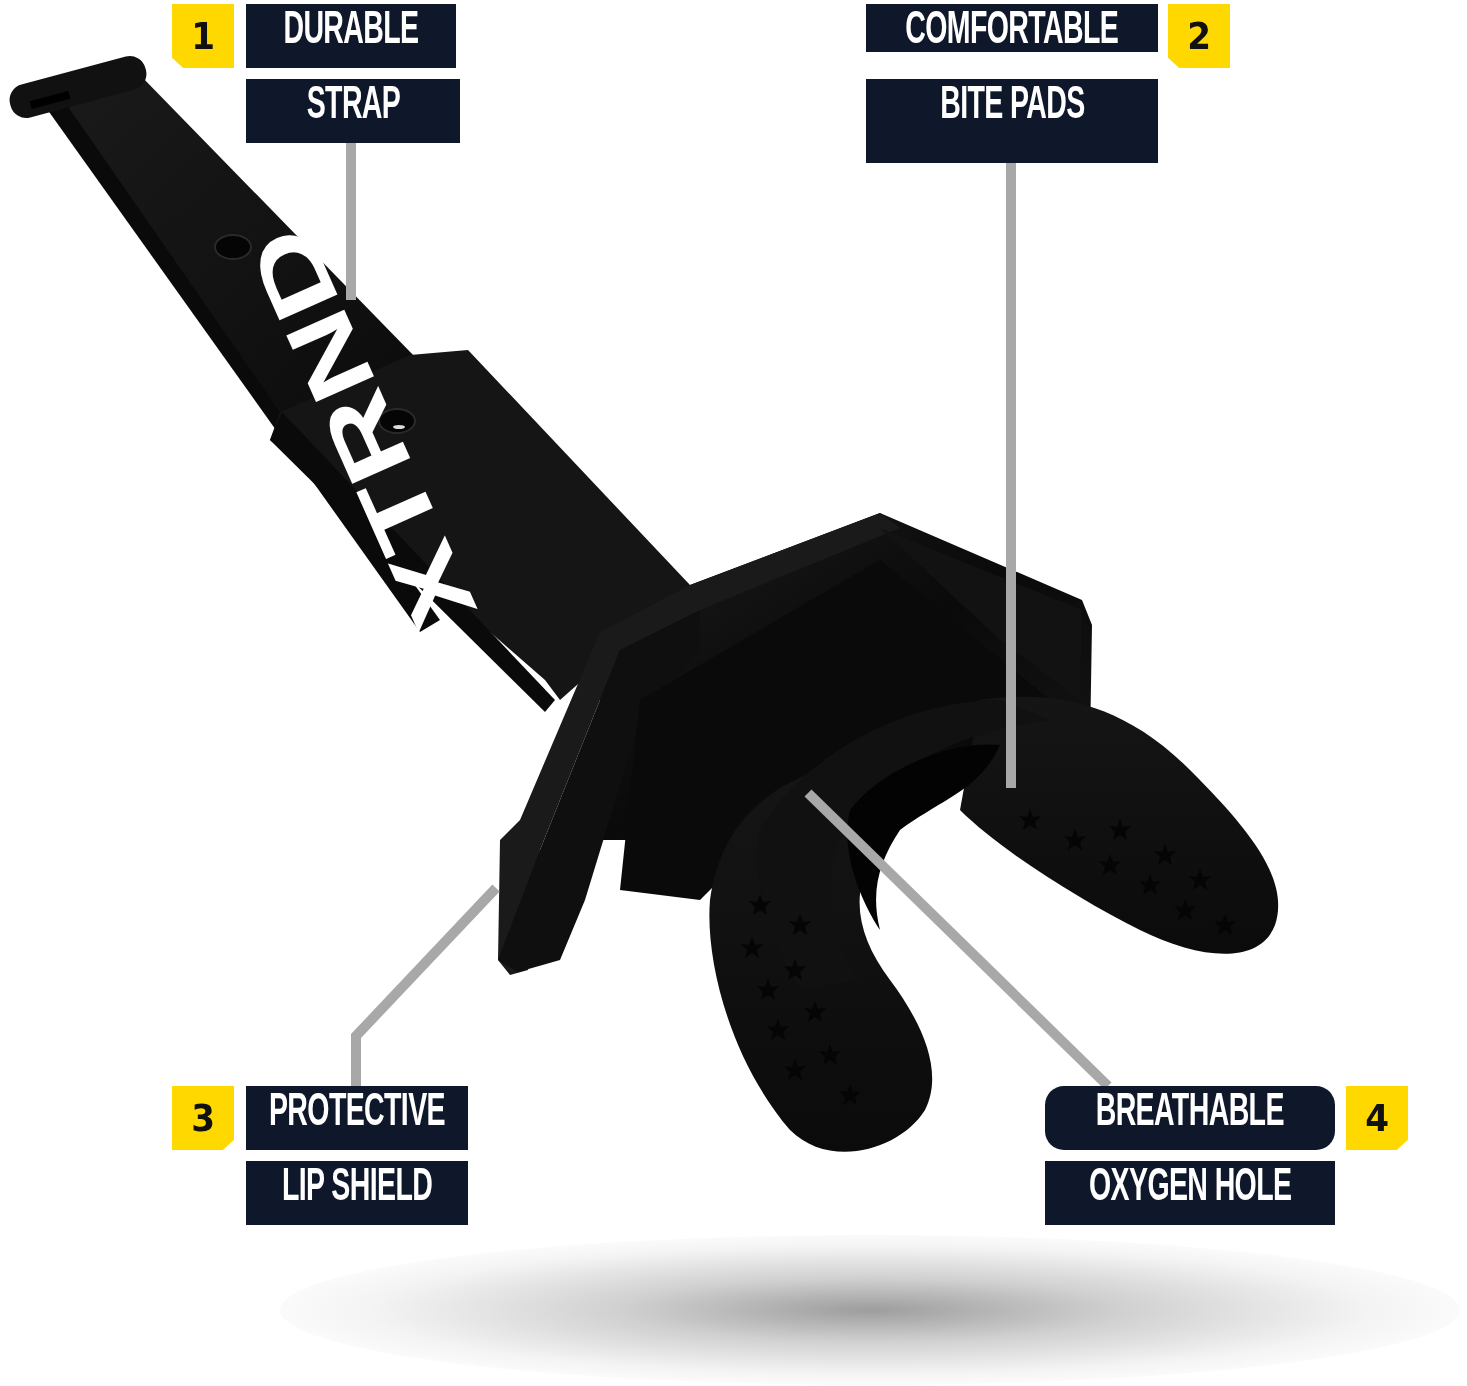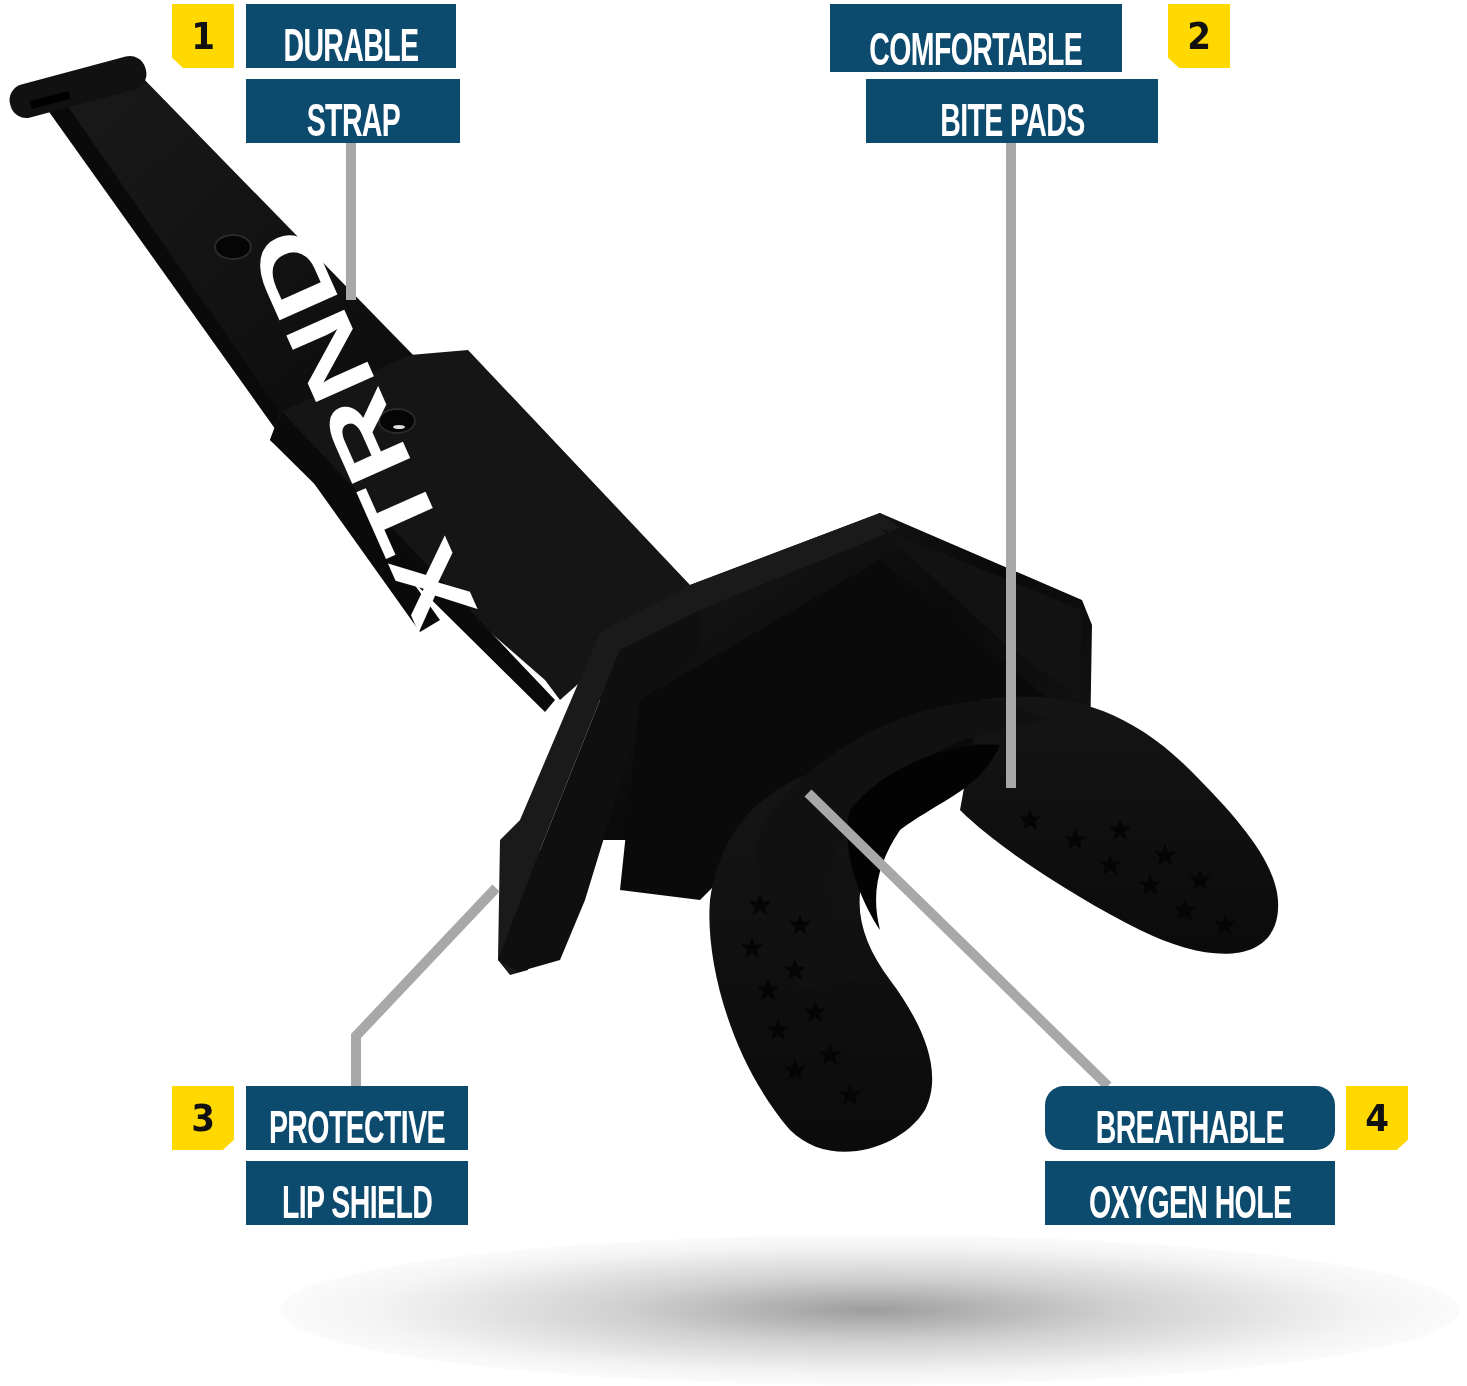--- a/index.html
+++ b/index.html
@@ -30,24 +30,24 @@
       width: 1180px; height: 150px;
       border-radius: 50%;
       background: radial-gradient(ellipse at center,
         rgba(140,140,140,0.85) 0%,
         rgba(170,170,170,0.55) 30%,
         rgba(215,215,215,0.28) 60%,
         rgba(255,255,255,0) 78%);
     }
     .label-box {
       position: absolute;
-      background: #0c4a6e;
+      background: #0f172a;
       color: #ffffff;
       display: flex;
-      align-items: flex-end;
+      align-items: flex-start;
       justify-content: center;
       font-family: "Liberation Sans", sans-serif;
       font-weight: bold;
       font-size: 46px;
       line-height: 1;
       letter-spacing: -1px;
       white-space: nowrap;
       overflow: hidden;
     }
     .label-box span {
@@ -180,24 +180,24 @@
   <div class="badge clip-bl" style="left:172px; top:4px;">
     <span>1</span>
   </div>
   <div class="label-box" style="left:246px; top:4px; width:210px; height:64px;">
     <span>DURABLE</span>
   </div>
   <div class="label-box" style="left:246px; top:79px; width:214px; height:64px;">
     <span>STRAP</span>
   </div>
 
-  <div class="label-box" style="left:830px; top:4px; width:292px; height:68px;">
+  <div class="label-box" style="left:866px; top:4px; width:292px; height:48px;">
     <span>COMFORTABLE</span>
   </div>
-  <div class="label-box" style="left:866px; top:79px; width:292px; height:64px;">
+  <div class="label-box" style="left:866px; top:79px; width:292px; height:84px;">
     <span>BITE PADS</span>
   </div>
   <div class="badge clip-bl" style="left:1168px; top:4px;">
     <span>2</span>
   </div>
 
   <div class="badge clip-br" style="left:172px; top:1086px;">
     <span>3</span>
   </div>
   <div class="label-box" style="left:246px; top:1161px; width:222px; height:64px;">

